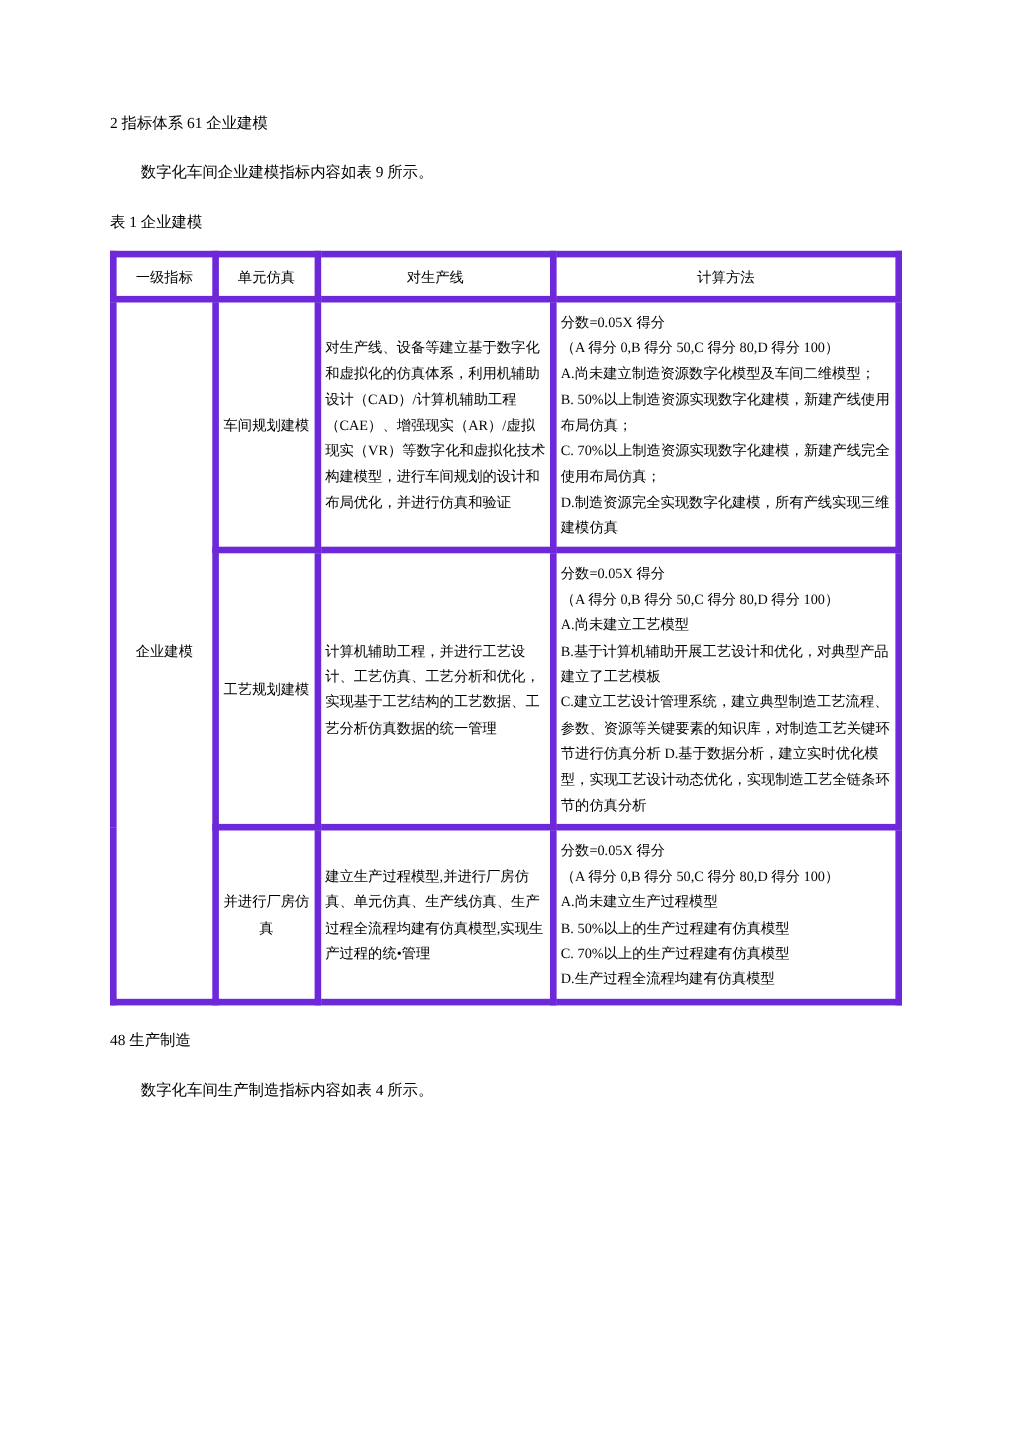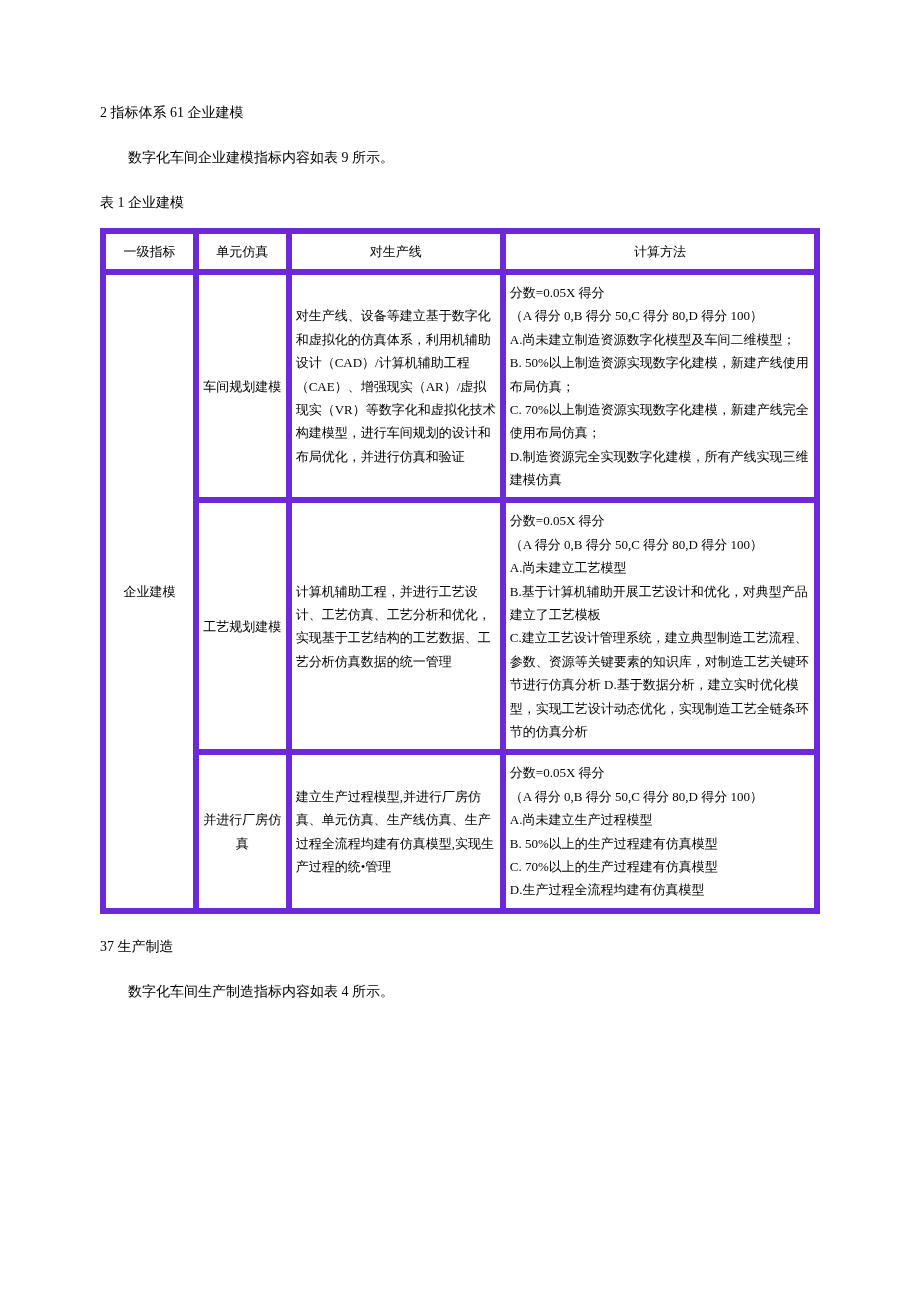--- a/index.html
+++ b/index.html
@@ -99,14 +99,14 @@
       <td style="white-space:pre-line">分数=0.05X 得分
 （A 得分 0,B 得分 50,C 得分 80,D 得分 100）
 A.尚未建立生产过程模型
 B. 50%以上的生产过程建有仿真模型
 C. 70%以上的生产过程建有仿真模型
 D.生产过程全流程均建有仿真模型</td>
     </tr>
   </tbody>
 </table>
 
-<p class="section-title sub-section">37 生产制造</p>
+<p class="section-title sub-section">48 生产制造</p>
 <p class="intro">数字化车间生产制造指标内容如表 4 所示。</p>
 
 </body></html>

